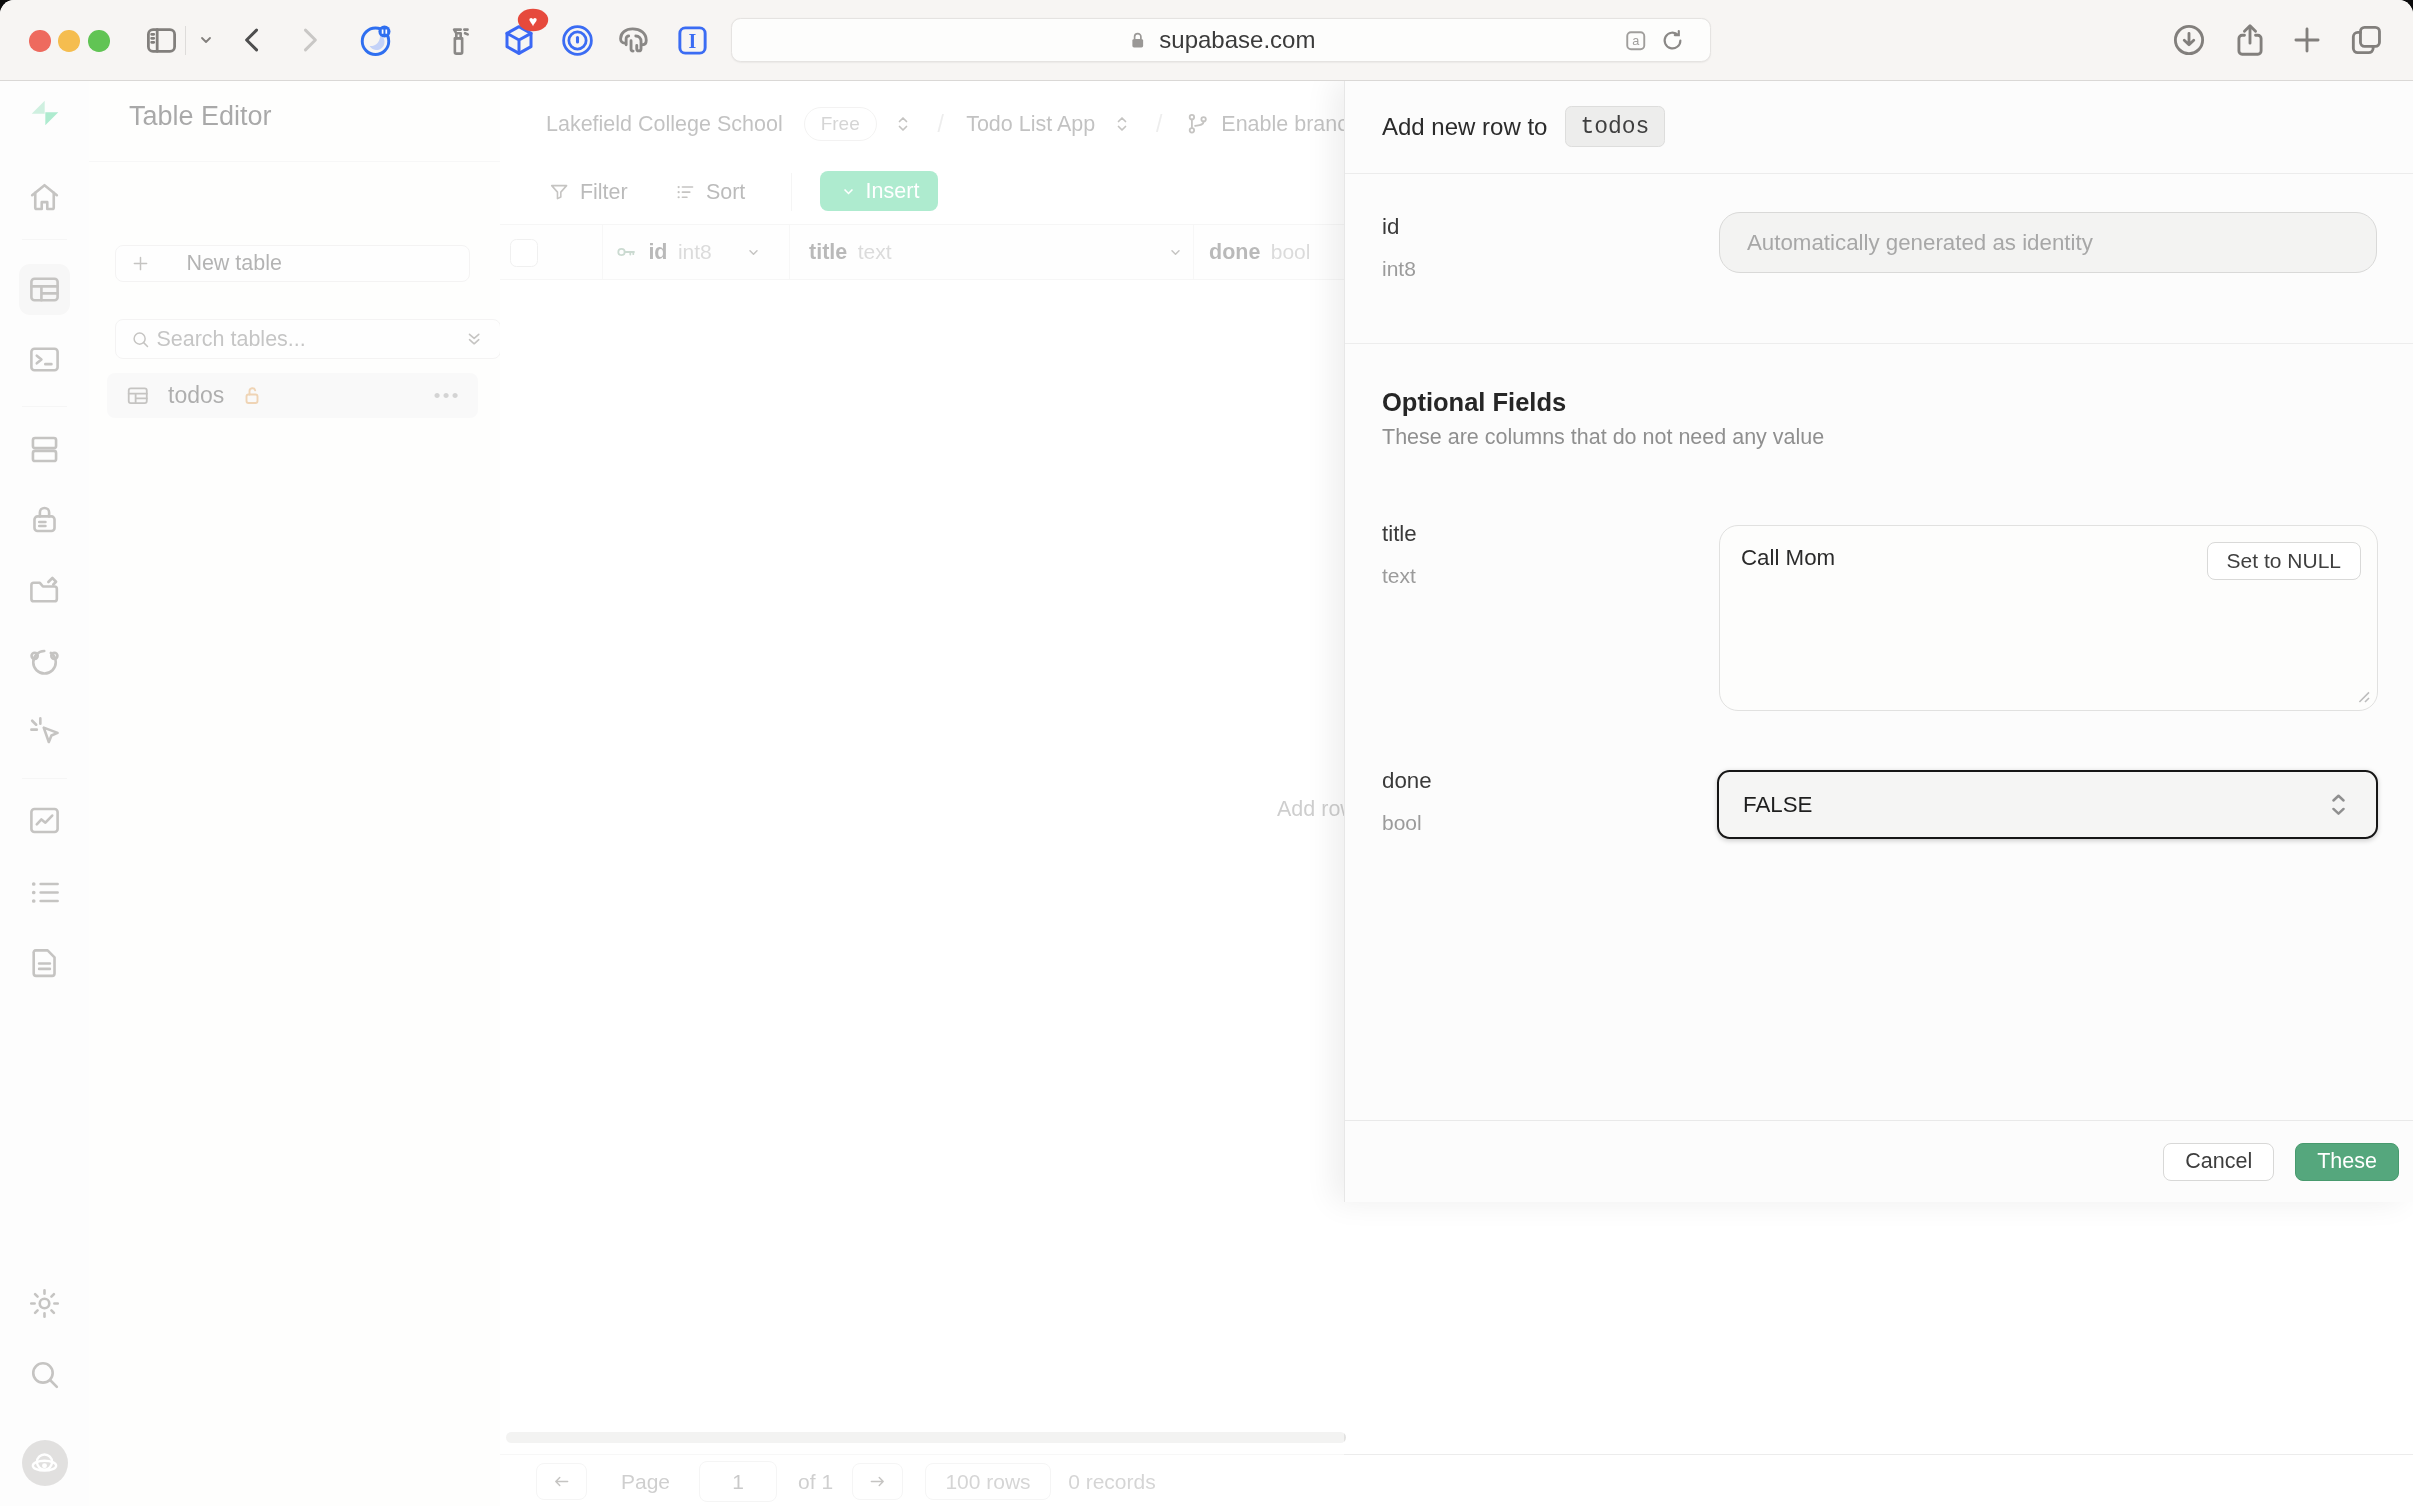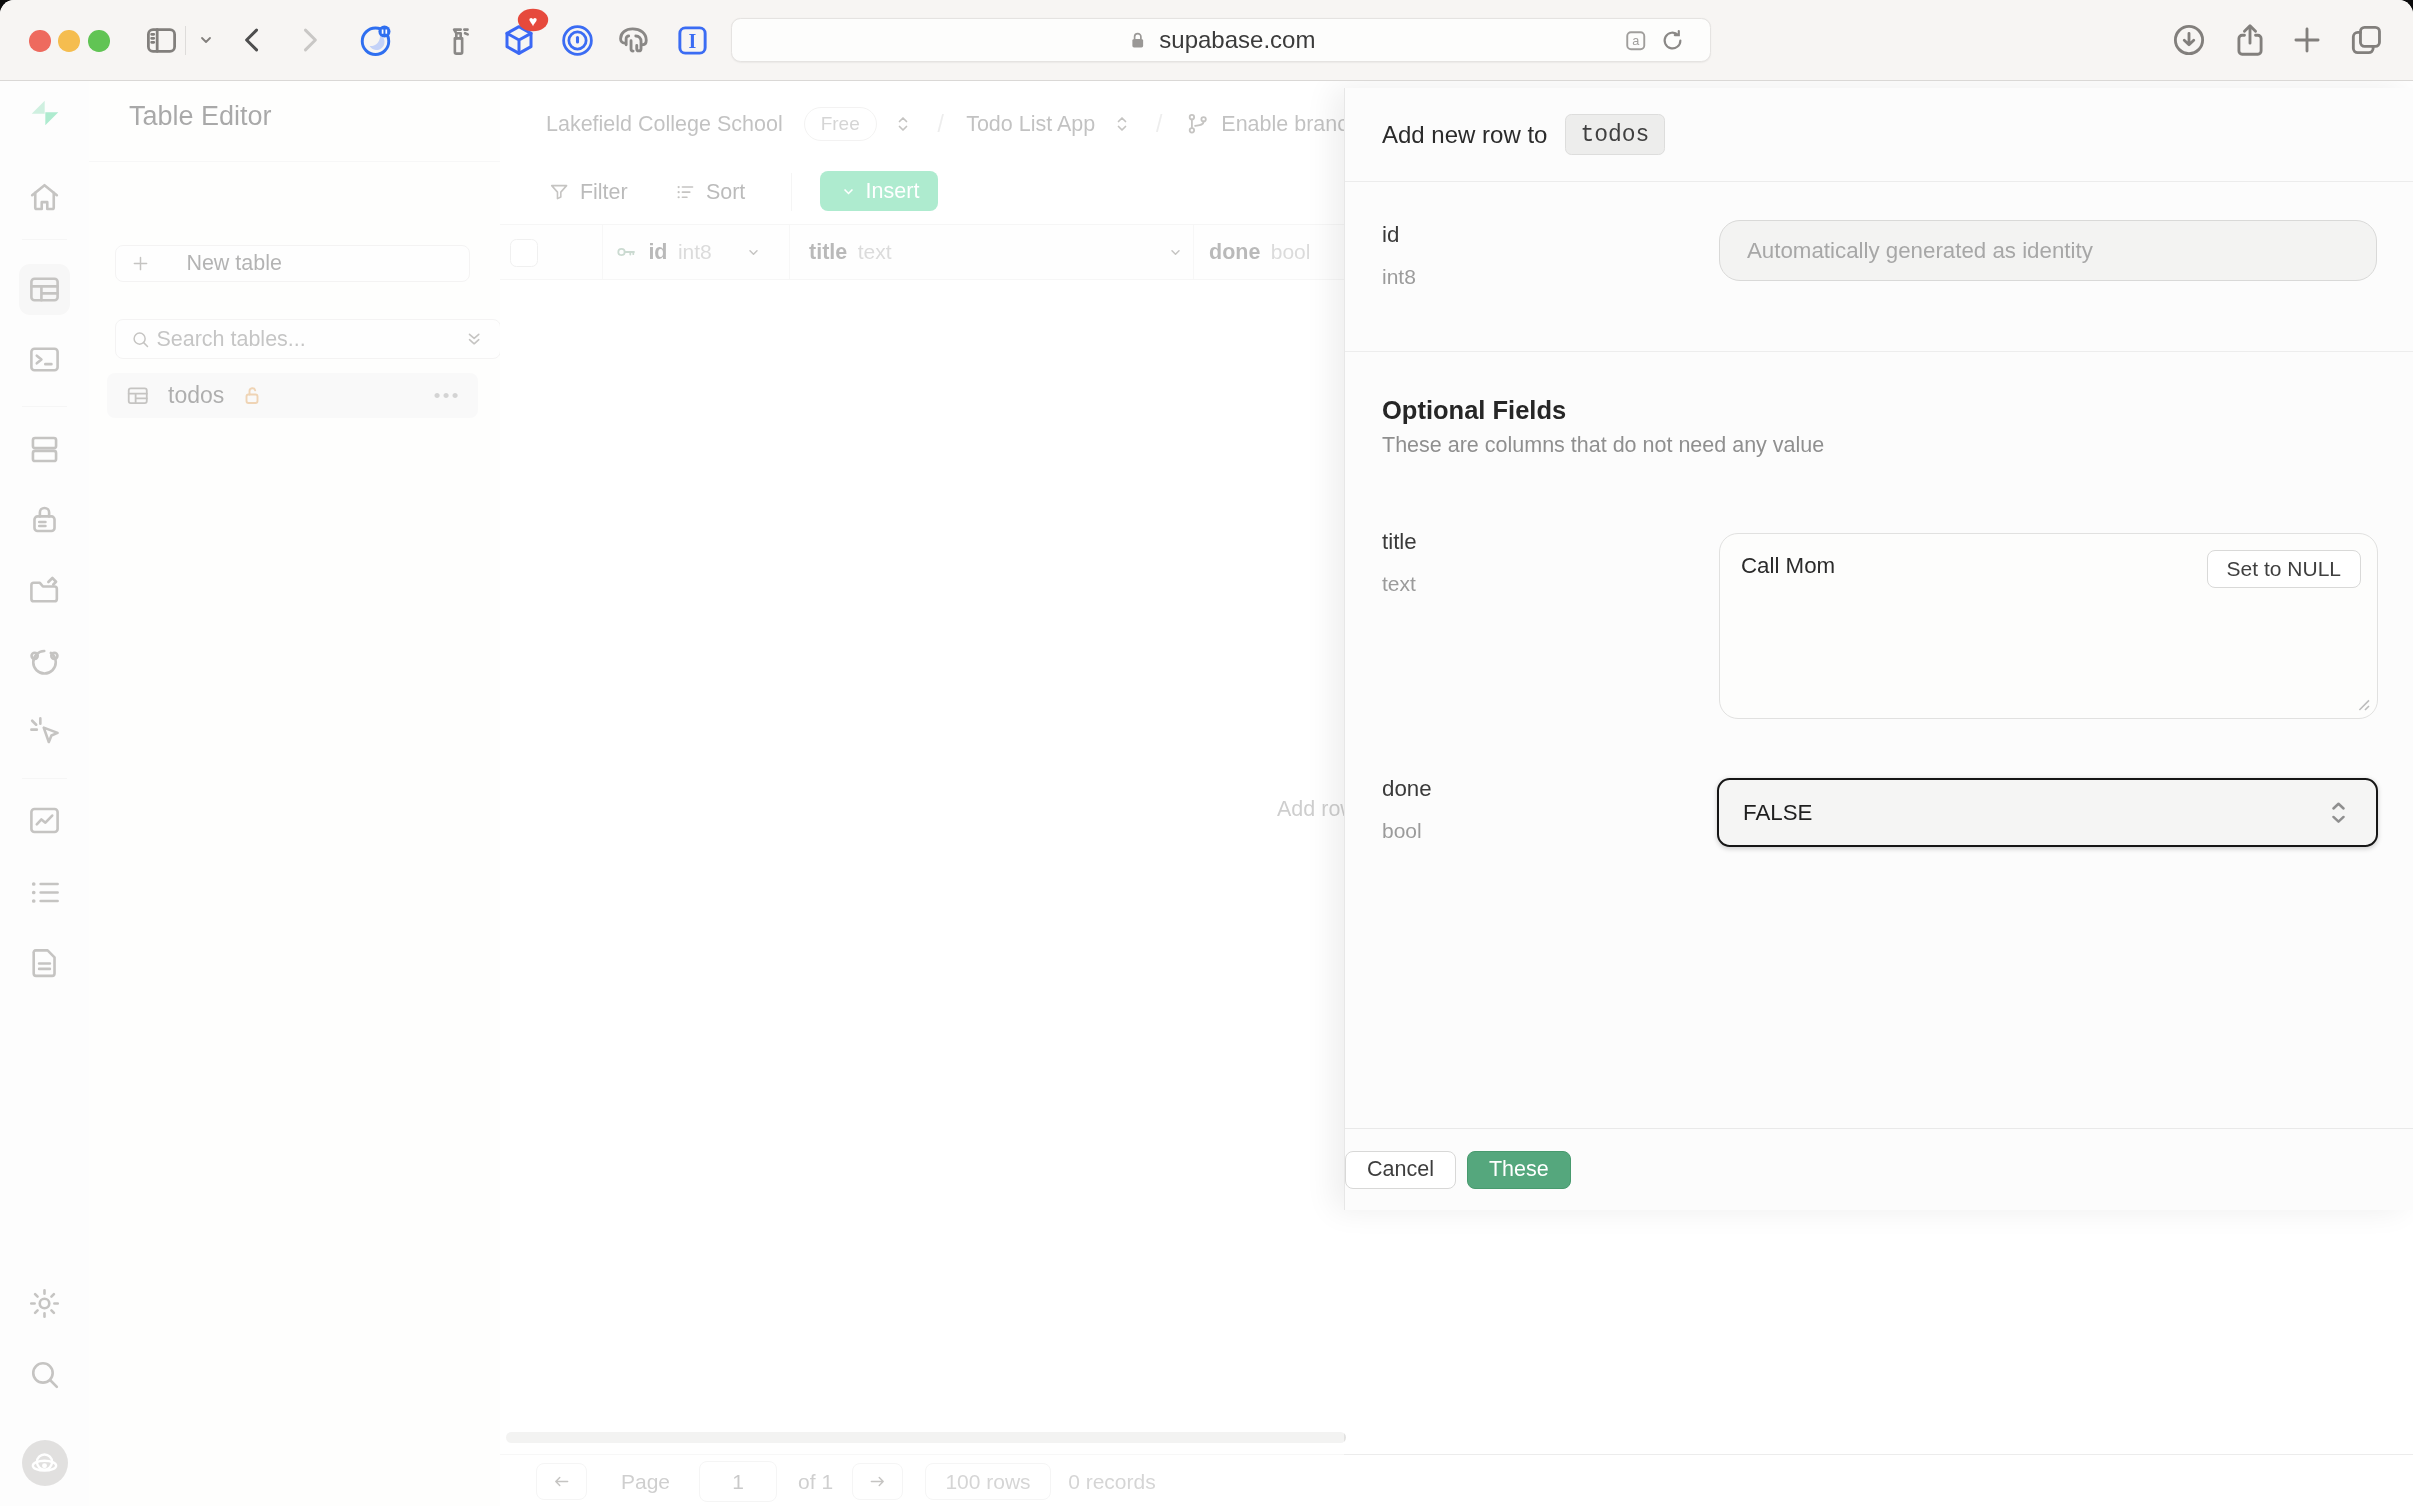--- a/index.html
+++ b/index.html
@@ -53,21 +53,21 @@
   .ghtype{font-size:21px;color:#a9a9a9;}
   .statusbar{position:absolute;left:0;top:1374px;width:1913px;height:53px;border-top:0.8px solid #ececec;
              background:#fff;display:flex;align-items:center;font-size:21px;color:#8d8d8d;}
   .sbtn{height:37px;border:0.8px solid #e7e7e7;border-radius:8px;background:#fff;display:flex;
         align-items:center;justify-content:center;color:#9c9c9c;}
   .dim{position:absolute;left:0;top:0;width:1344px;height:1427px;background:var(--dim-overlay,rgba(255,255,255,.58));
        z-index:5;pointer-events:none;}
 
   
   .drawer{position:absolute;left:1344px;top:0;width:1069px;height:1122px;background:#fcfcfc;z-index:10;
-          border-left:0.8px solid #e7e7e7;box-shadow:-11.2px 0 29px rgba(0,0,0,.07);margin-top:8px;}
+          border-left:0.8px solid #e7e7e7;box-shadow:-11.2px 0 29px rgba(0,0,0,.07);}
   .dhead{position:absolute;left:0;top:0;width:1069px;height:94px;border-bottom:0.8px solid #ececec;
          display:flex;align-items:center;padding-left:37px;box-sizing:border-box;gap:17.6px;}
   .dtitle{font-size:24px;color:#2b2b2b;}
   .dchip{font-family:"Liberation Mono","DejaVu Sans Mono",monospace;font-size:23px;color:#3f3f3f;
          background:#ededec;border:0.8px solid #dddddc;border-radius:6.4px;padding:6.4px 14.4px;}
   .flabel{font-size:22.3px;color:#3a3a3a;}
   .ftype{font-size:21px;color:#9b9b9b;}
   .dinput{position:absolute;left:374px;top:132px;width:658px;height:61px;background:#f3f3f2;
           border:0.8px solid #d9d9d8;border-radius:21px;box-sizing:border-box;padding:0 27px;
           font-size:22.3px;color:#6a6a6a;font-family:inherit;}
@@ -78,21 +78,21 @@
   .dtextarea{position:absolute;left:374px;top:445px;width:659px;height:186px;background:#fdfdfc;
              border:0.8px solid #e1e1e0;border-radius:19px;box-sizing:border-box;}
   .dtextarea textarea{position:absolute;left:0;top:0;width:100%;height:100%;border:none;background:transparent;
              resize:none;font-family:inherit;font-size:22.3px;color:#2b2b2b;padding:19px 21px;box-sizing:border-box;outline:none;}
   .nullbtn{position:absolute;right:16px;top:16px;height:38px;padding:0 19px;background:#fff;
            border:0.8px solid #d9d9d8;border-radius:8px;font-size:21px;color:#3f3f3f;display:flex;align-items:center;}
   .dselect{position:absolute;left:372px;top:690px;width:661px;height:69px;background:#f5f5f4;
            border:2.4px solid #161616;border-radius:12.8px;box-sizing:border-box;display:flex;align-items:center;
            padding:0 24px;font-size:22.3px;color:#1f1f1f;box-shadow:0 1.6px 4.8px rgba(0,0,0,.18);}
   .dfoot{position:absolute;left:0;bottom:0;width:1069px;height:82px;border-top:0.8px solid #e9e9e9;
-         display:flex;align-items:center;justify-content:flex-start;gap:11px;padding-right:15px;box-sizing:border-box;}
+         display:flex;align-items:center;justify-content:flex-end;gap:21px;padding-right:15px;box-sizing:border-box;}
   .cancel{height:38px;padding:0 21px;background:#fff;border:0.8px solid #d8d8d7;border-radius:8px;
           font-size:21.5px;color:#3d3d3d;display:flex;align-items:center;}
   .save{height:38px;padding:0 21px;background:var(--save-green,#55a77d);border:0.8px solid #489a6e;border-radius:8px;
         font-size:21.5px;color:#fff;display:flex;align-items:center;}
   .rescorner{position:absolute;right:6.4px;bottom:6.4px;}
 </style>
 </head>
 <body>
 
 <div class="screen">

